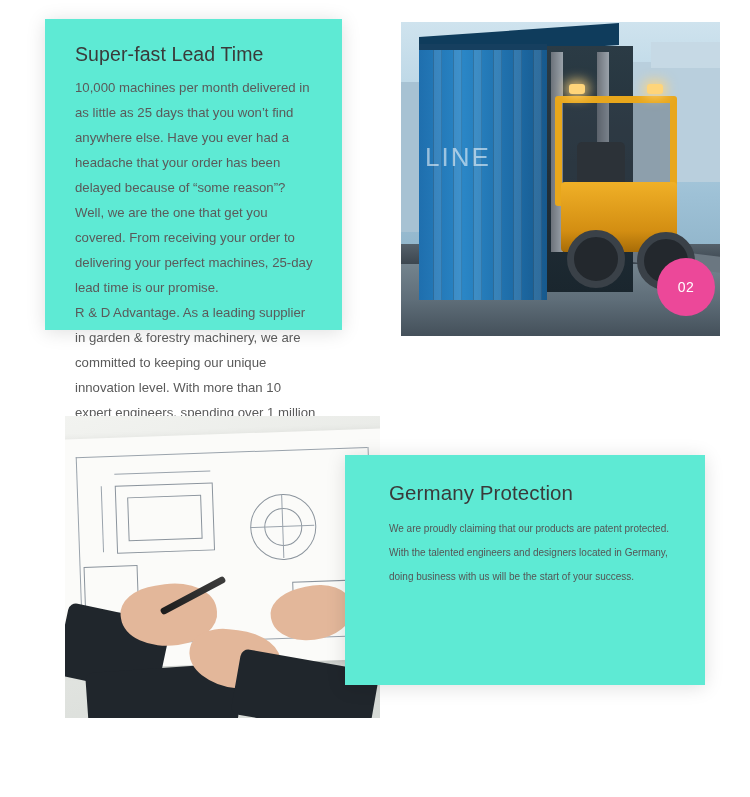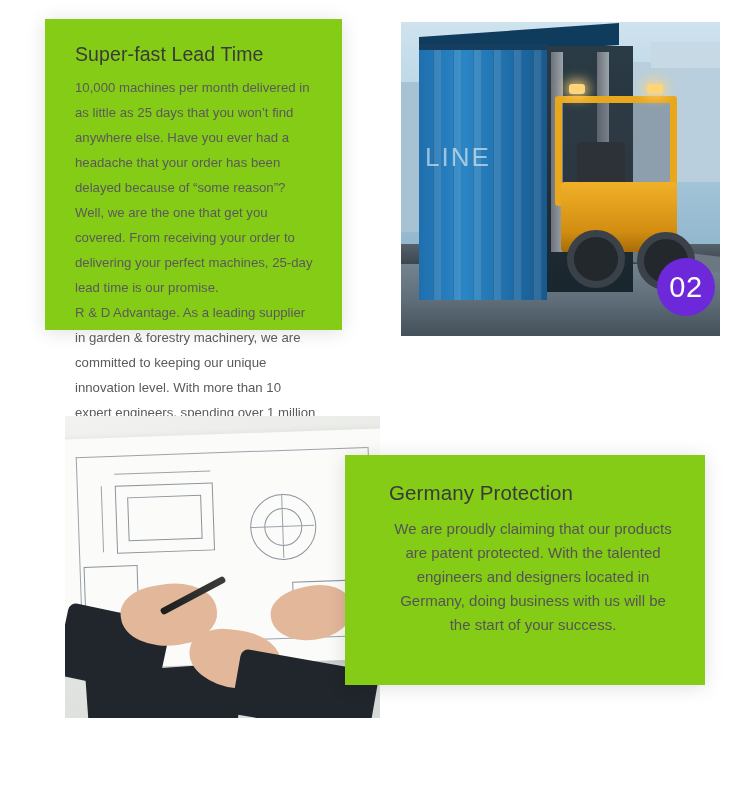--- a/index.html
+++ b/index.html
@@ -23,21 +23,21 @@
   
   #section-02 {
     left: 0;
     top: 0;
     width: 750px;
     height: 360px;
   }
 
   .card-white {
     position: absolute;
-    background: #84cc16;
+    background: #5eead4;
     box-shadow: 0 2px 18px rgba(0, 0, 0, 0.13);
   }
 
   #text-card-02 {
     left: 45px;
     top: 19px;
     width: 297px;
     height: 311px;
     padding: 24px 26px 20px 30px;
     box-sizing: border-box;
@@ -67,24 +67,23 @@
 
   .body-text {
     font-size: 13.2px;
     line-height: 25px;
     color: #5a5a5a;
     margin: 0;
     white-space: pre-line;
   }
 
   #text-card-03 .body-text {
-    font-size: 15px;
+    font-size: 10px;
     line-height: 24px;
     color: #555555;
-    text-align: center;
   }
 
   
   .photo {
     position: absolute;
     overflow: hidden;
     margin-left: 20px;
   }
 
   #photo-02 {
@@ -102,23 +101,23 @@
     height: 302px;
     background: #dfe3e6;
   }
 
   
   .badge {
     position: absolute;
     width: 58px;
     height: 58px;
     border-radius: 50%;
-    background: #6d28d9;
+    background: #ec4899;
     color: #ffffff;
-    font-size: 29px;
+    font-size: 14px;
     display: flex;
     align-items: center;
     justify-content: center;
     letter-spacing: 0.5px;
   }
 
   #badge-02 {
     left: 657px;
     top: 258px;
   }

